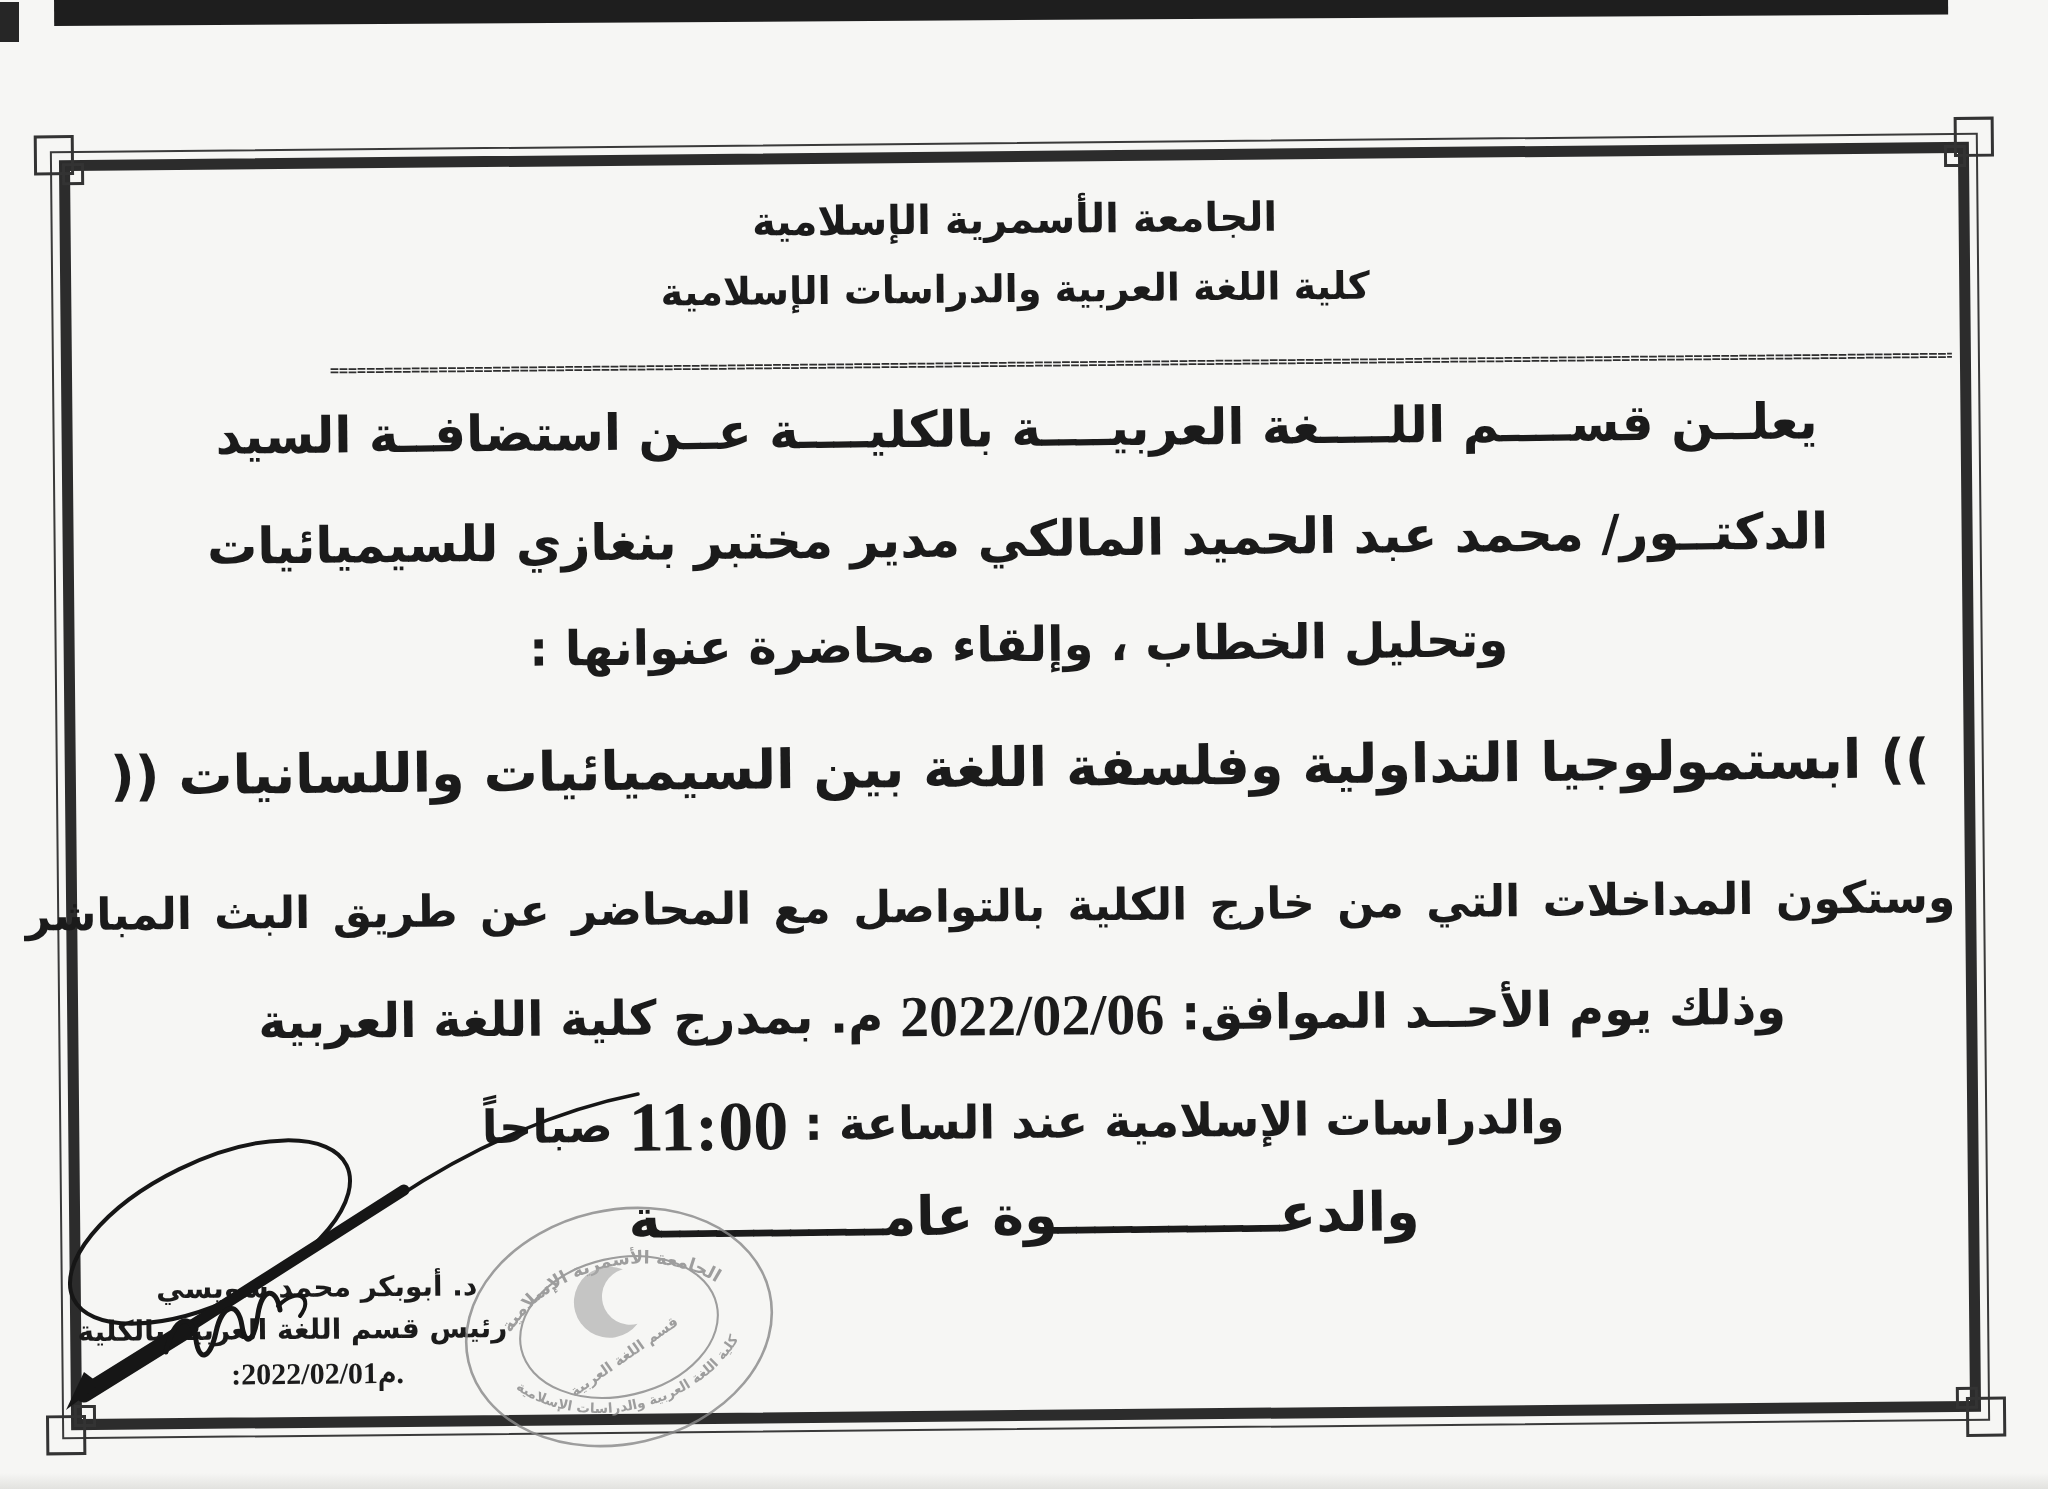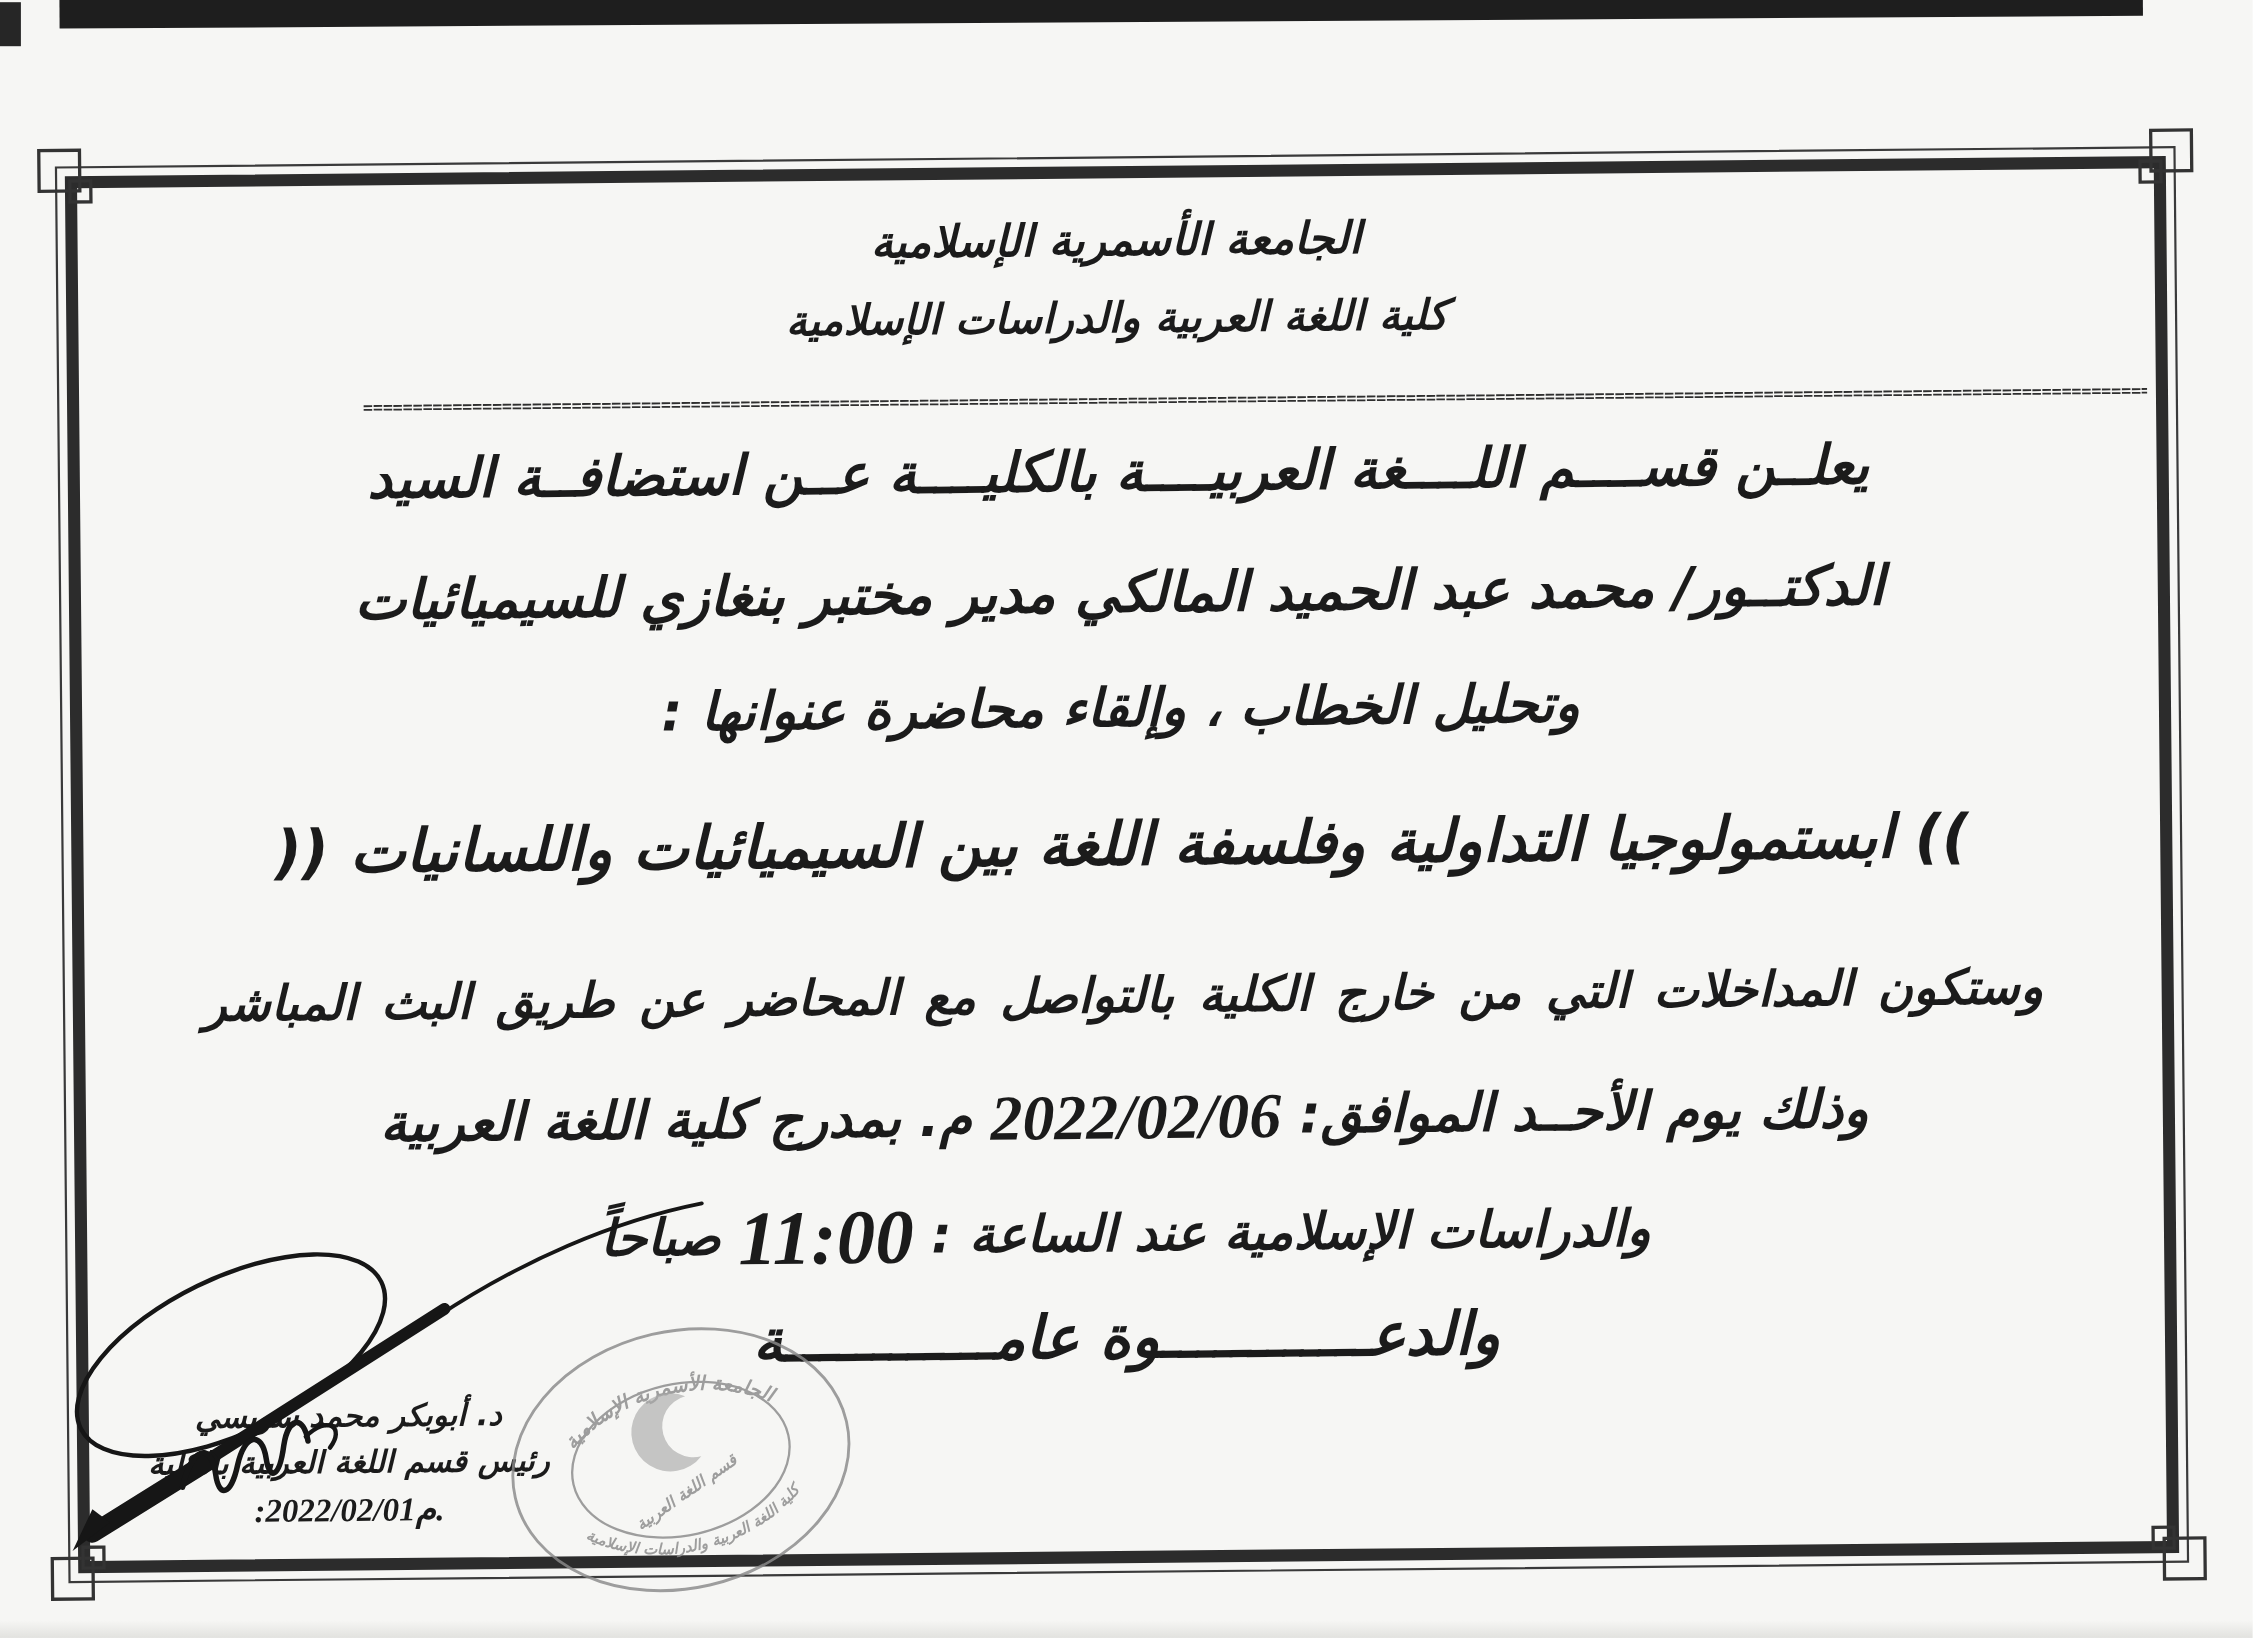--- a/index.html
+++ b/index.html
@@ -2,21 +2,20 @@
 <html lang="ar"><head>
 <meta charset="utf-8">
 <style>
   * { margin:0; padding:0; box-sizing:border-box; }
   html,body { background:#ffffff; }
   #canvas {
     position:relative; width:2048px; height:1489px;
     background:#f6f6f4; overflow:hidden;
     font-family:"DejaVu Sans", sans-serif;
     color:#1b1b1b;
-    font-style:italic;
   }
   
   .scanbar {
     position:absolute; left:54px; top:-4px; width:1894px; height:30px;
     background:#1e1e1e; transform:rotate(-0.35deg); transform-origin:left top;
   }
   .corner-blot { position:absolute; left:0; top:2px; width:19px; height:40px; background:#262626; }
   .bottom-shade { position:absolute; left:0; bottom:0; width:100%; height:16px;
     background:linear-gradient(#f6f6f4, #e2e2df); }
 

